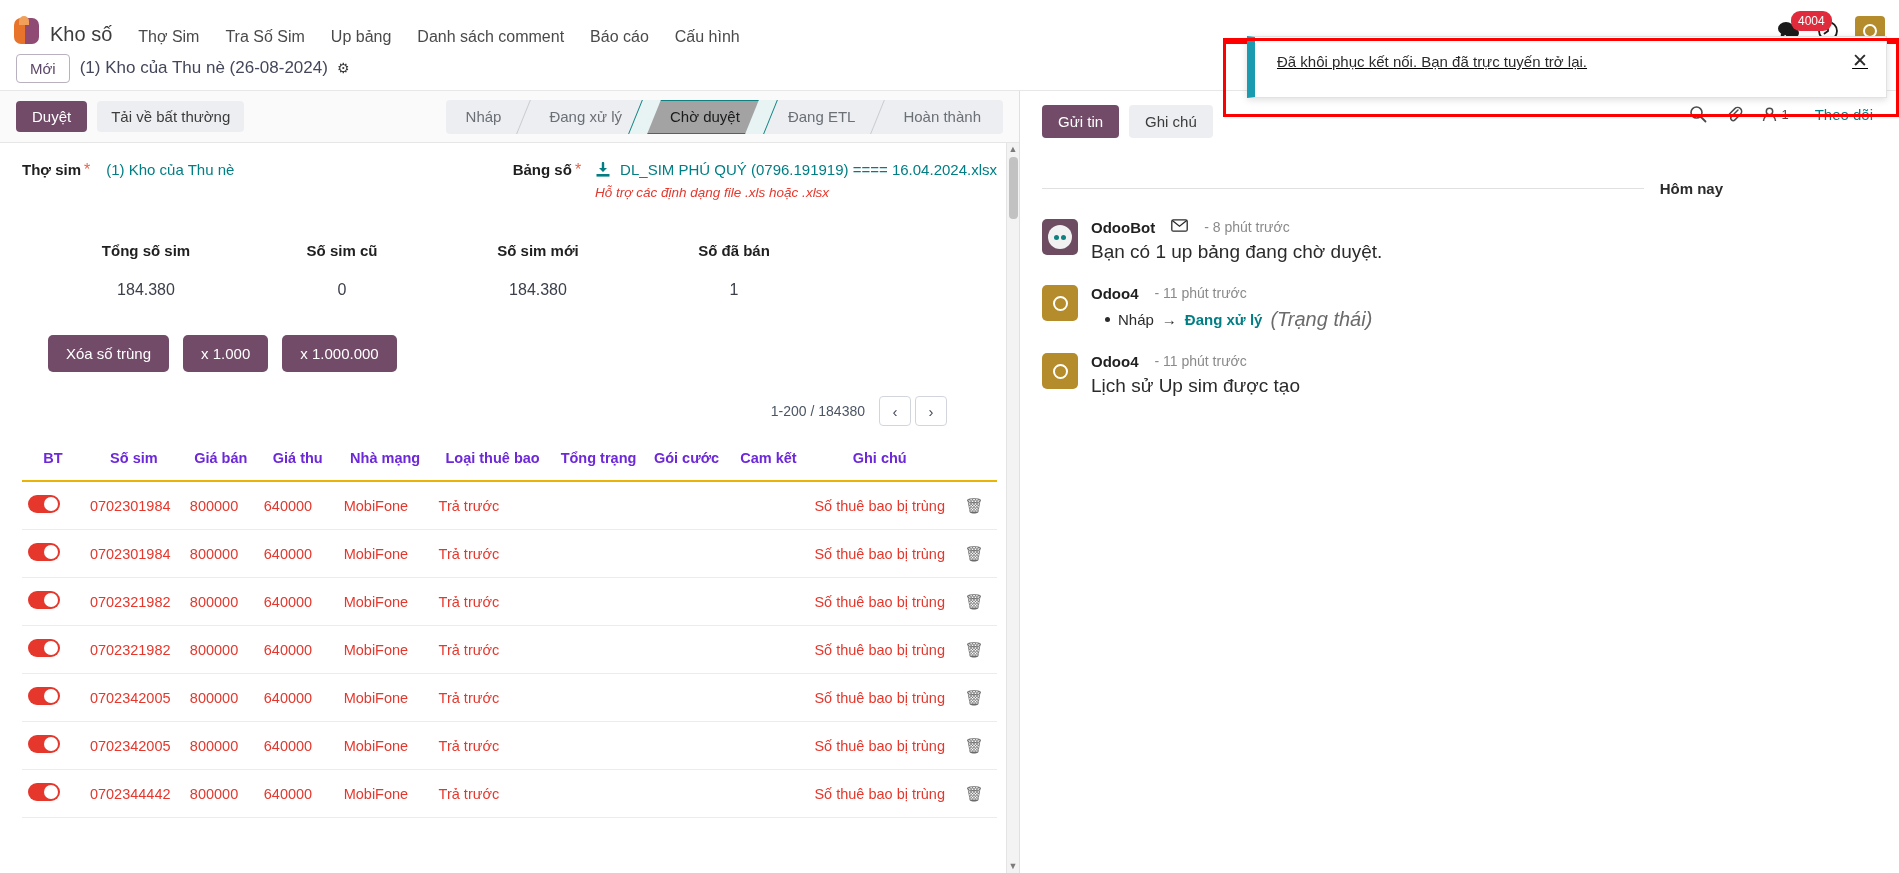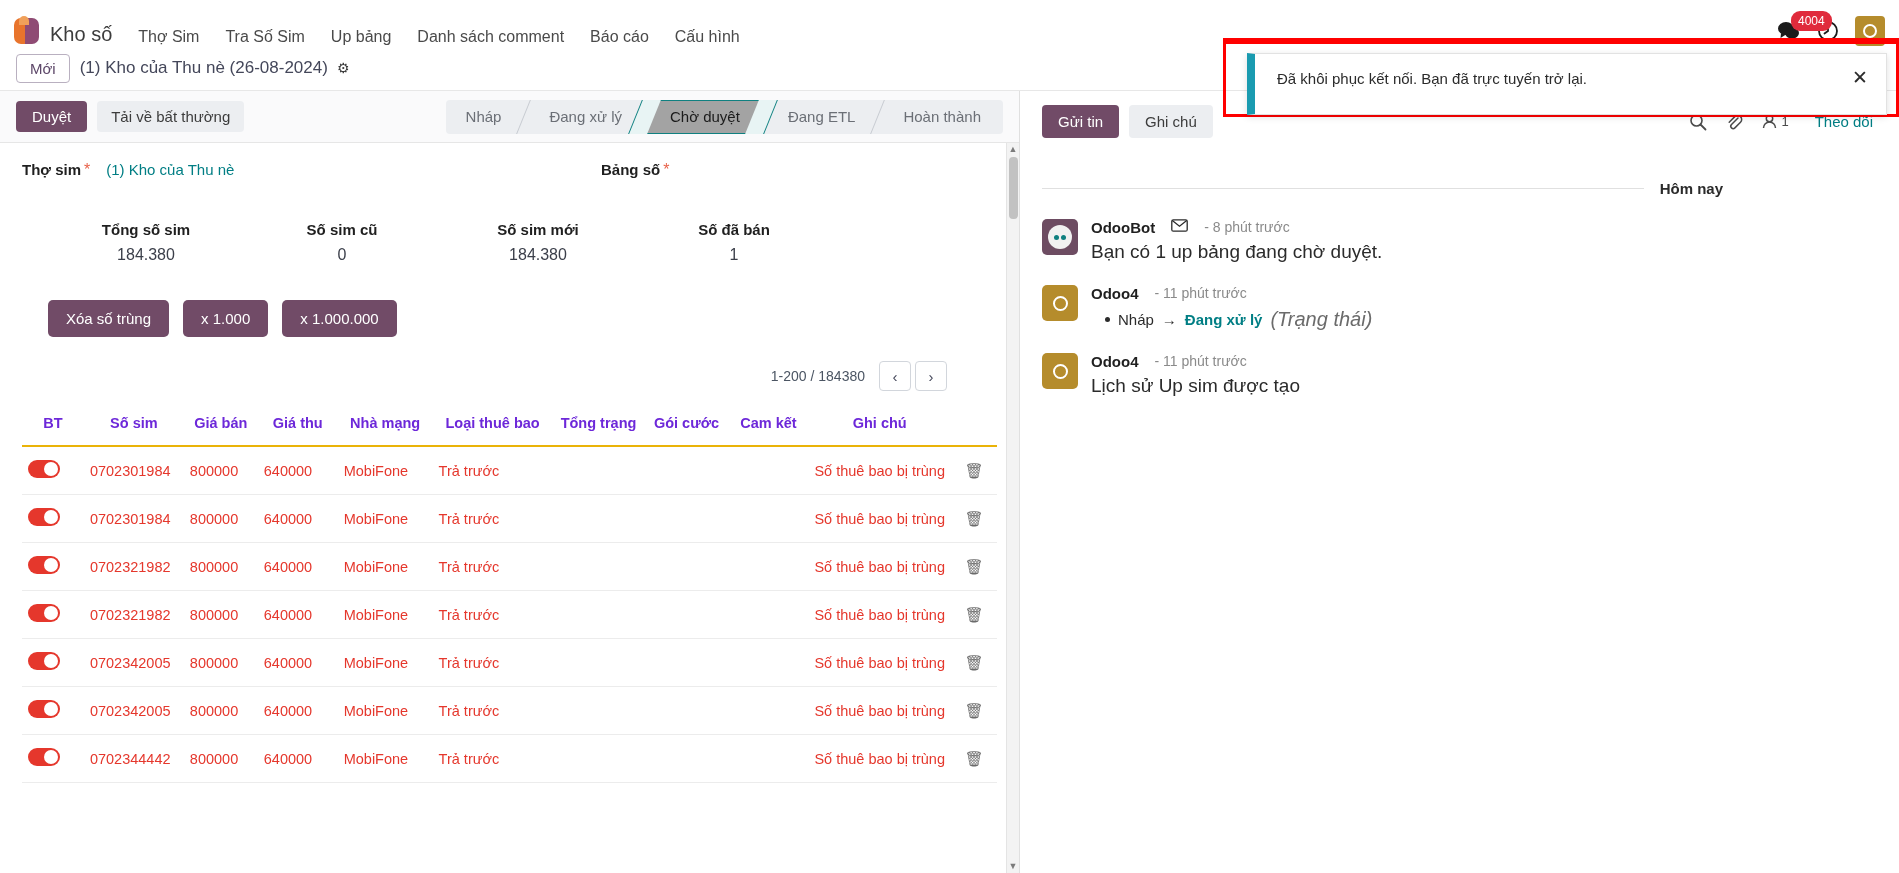--- a/index.html
+++ b/index.html
@@ -164,35 +164,35 @@
   }
   .fld-left { width: 520px; display: flex; align-items: baseline; }
   .fld-right { flex: 1; display: flex; align-items: flex-start; justify-content: flex-start; }
   .fld-label {
     font-size: 15px; color: #1f1f1f; font-weight: bold; white-space: nowrap;
   }
   .req { color: #e8624a; margin-left: 3px; }
   .fld-value-link {
     font-size: 15px; color: #017e84; margin-left: 16px; cursor: pointer;
   }
-  .fld-right .fld-label { margin-left: 59px; }
+  .fld-right .fld-label { margin-left: 115px; }
   .file-col { margin-left: 14px; }
   .file-line { display: flex; align-items: center; gap: 9px; }
   .file-name { font-size: 15px; color: #017e84; cursor: pointer; white-space: nowrap; }
   .file-hint {
     font-size: 13.5px; color: #e5372c; font-style: italic; margin-top: 7px;
   }
 
   
   .stats {
     display: flex; margin-top: 42px; padding-left: 26px;
   }
   .stat { width: 196px; text-align: center; }
   .stat .k { font-size: 15px; color: #1f1f1f; font-weight: bold; }
-  .stat .v { font-size: 16px; color: #3b3f4a; margin-top: 8px; }
+  .stat .v { font-size: 16px; color: #3b3f4a; margin-top: 22px; }
 
   
   .purple-row { display: flex; gap: 14px; margin-top: 36px; padding-left: 26px; }
   .btn-purple {
     background: #714b67; color: #fff; border: none;
     font-size: 15px; padding: 10px 18px; border-radius: 5px; cursor: pointer;
     white-space: nowrap;
   }
 
   
@@ -254,21 +254,21 @@
   .vscroll .thumb {
     position: absolute; top: 14px; left: 2px; width: 9px; height: 62px;
     background: #c2c2c2; border-radius: 4px; cursor: pointer;
   }
 
   
   .chatter {
     flex: 1; background: #fff; padding: 14px 26px 0 22px;
     position: relative; overflow: hidden;
   }
-  .chatter-top { display: flex; align-items: center; }
+  .chatter-top { display: flex; align-items: flex-start; }
   .btn-send {
     background: #714b67; color: #fff; border: none; font-size: 15px;
     padding: 8px 16px; border-radius: 4px; cursor: pointer;
   }
   .btn-note {
     background: #eceef1; color: #3c3c3c; border: none; font-size: 15px;
     padding: 8px 16px; border-radius: 4px; cursor: pointer; margin-left: 10px;
   }
   .chatter-tools {
     margin-left: auto; display: flex; align-items: center; gap: 18px;
@@ -314,27 +314,27 @@
   .tr-to { font-size: 15px; color: #017e84; font-weight: bold; }
   .tr-field { font-size: 20px; color: #6b6b6b; font-style: italic; }
 
   
   .toast-outline {
     position: absolute; left: 1223px; top: 41px;
     width: 676px; height: 76px;
     border: 3px solid #ff0000; z-index: 40; pointer-events: none;
   }
   .toast {
-    position: absolute; left: 1247px; top: 53px;
+    position: absolute; left: 1247px; top: 36px;
     width: 640px; min-height: 62px;
     background: #ffffff; border: 1px solid #e2e2e2;
     border-left: 8px solid #1a9bb0;
     box-shadow: 0 2px 7px rgba(0,0,0,.13);
     display: flex; align-items: flex-start;
-    padding: 14px 18px 14px 22px; z-index: 41;
+    padding: 14px 18px 14px 22px; z-index: 41; text-decoration: underline;
   }
   .toast-msg { font-size: 15px; color: #2b2b2b; line-height: 1.5; max-width: 420px; }
   .toast-close {
     margin-left: auto; font-size: 19px; color: #2b2b2b;
     cursor: pointer; line-height: 1; padding-left: 14px;
   }
   .red-underline {
     position: absolute; left: 1223px; top: 38px; width: 676px; height: 3px;
     background: #ff0000; z-index: 42;
   }
@@ -408,20 +408,31 @@
 
         <div class="form-row">
           <div class="fld-left">
             <span class="fld-label">Thợ sim</span>
               <span class="req">*</span>
             <span class="fld-value-link">(1) Kho của Thu nè</span>
           </div>
           <div class="fld-right">
             <span class="fld-label">Bảng số</span>
               <span class="req">*</span>
+            <div class="file-col">
+              <div class="file-line">
+                <svg width="16" height="16" viewBox="0 0 16 16">
+                  <path d="M8 1 L8 8" stroke="#017e84" stroke-width="2.4" stroke-linecap="round"></path>
+                  <path d="M4 6 L8 10 L12 6 Z" fill="#017e84"></path>
+                  <rect x="1.5" y="12" width="13" height="2.6" fill="#017e84"></rect>
+                </svg>
+                <span class="file-name">DL_SIM PHÚ QUÝ (0796.191919) ==== 16.04.2024.xlsx</span>
+              </div>
+              <div class="file-hint">Hỗ trợ các định dạng file .xls hoặc .xlsx</div>
+            </div>
           </div>
         </div>
 
         <div class="stats">
           <div class="stat">
             <div class="k">Tổng số sim</div>
             <div class="v">184.380</div>
           </div>
           <div class="stat">
             <div class="k">Số sim cũ</div>

